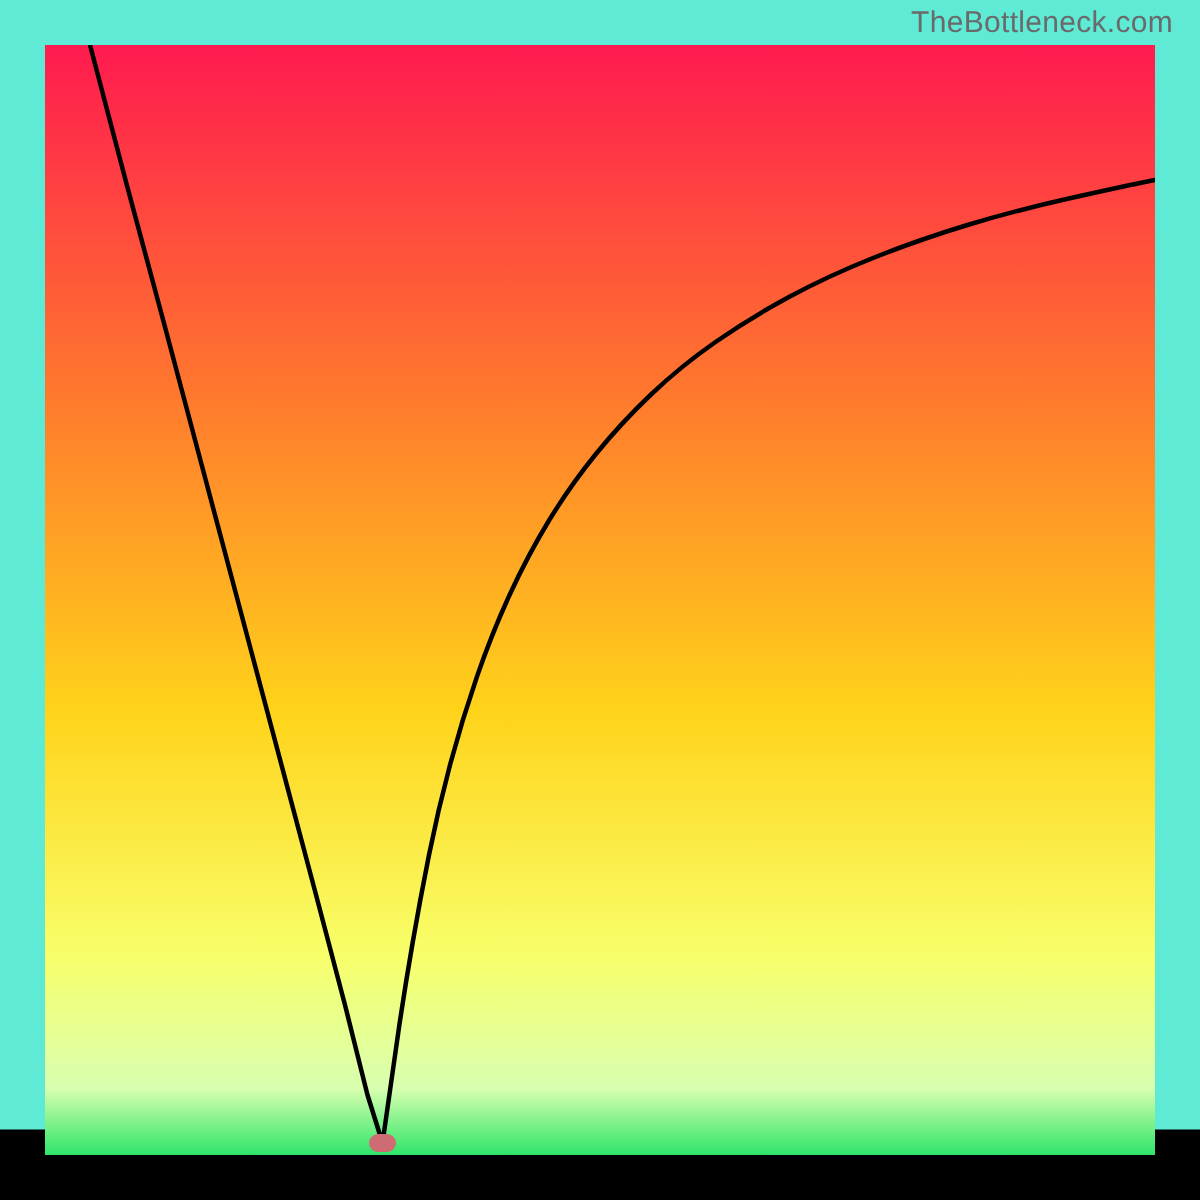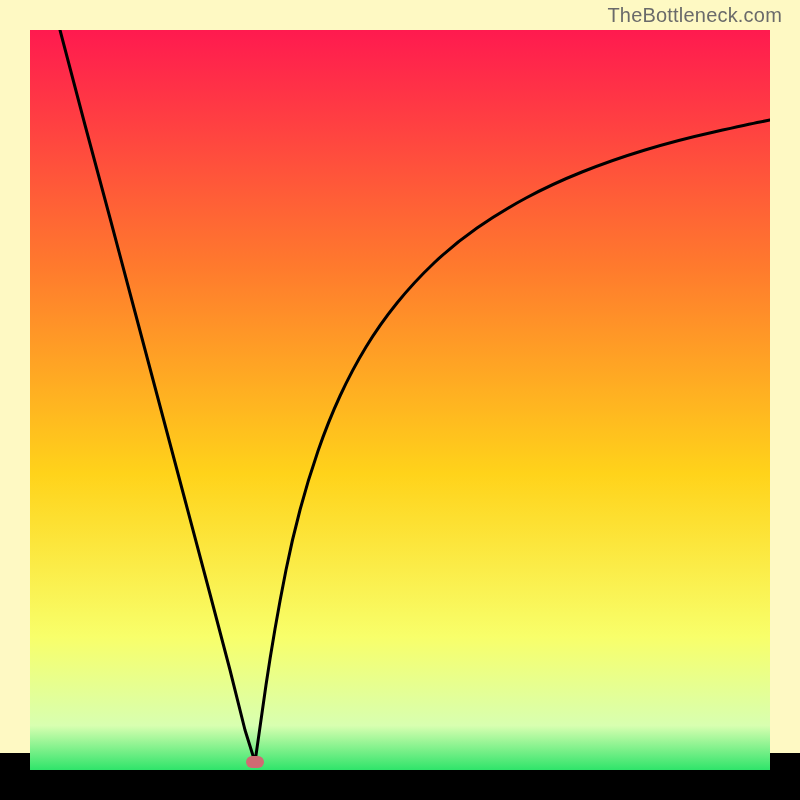--- a/index.html
+++ b/index.html
@@ -7,21 +7,21 @@
     padding: 0;
     width: 800px;
     height: 800px;
     background: #000;
     font-family: Arial, Helvetica, sans-serif;
   }
   .frame {
     position: relative;
     width: 800px;
     height: 753px;
-    background: #fef9c3;
+    background: #5eead4;
   }
   .watermark {
     position: absolute;
     top: 4px;
     right: 18px;
     color: #6a6a6a;
     font-size: 20px;
     font-weight: 500;
     letter-spacing: 0.2px;
     z-index: 5;

